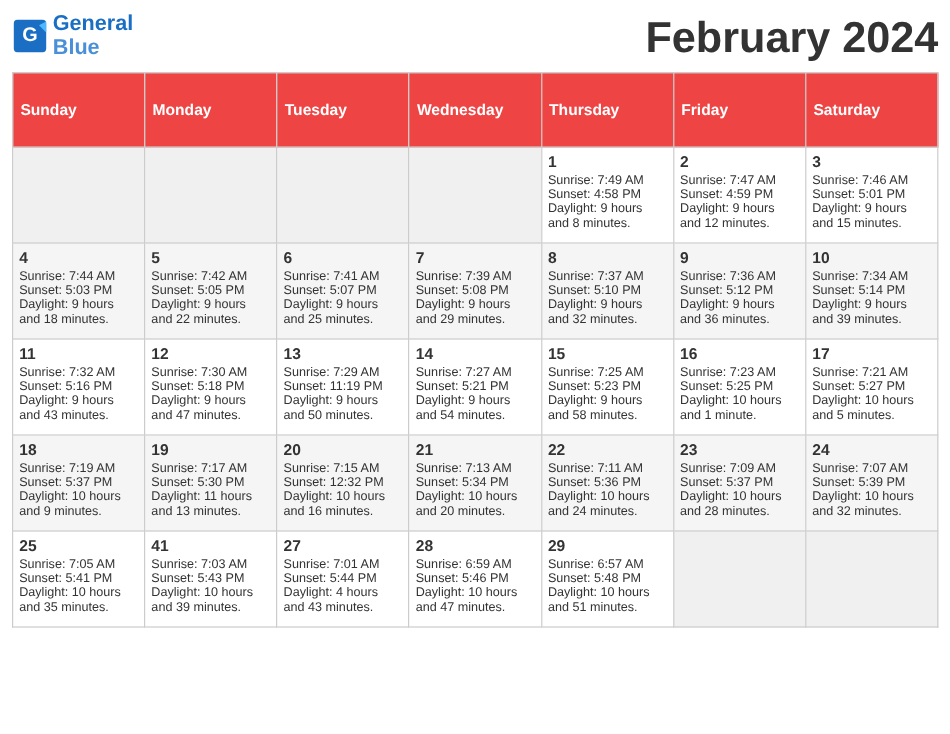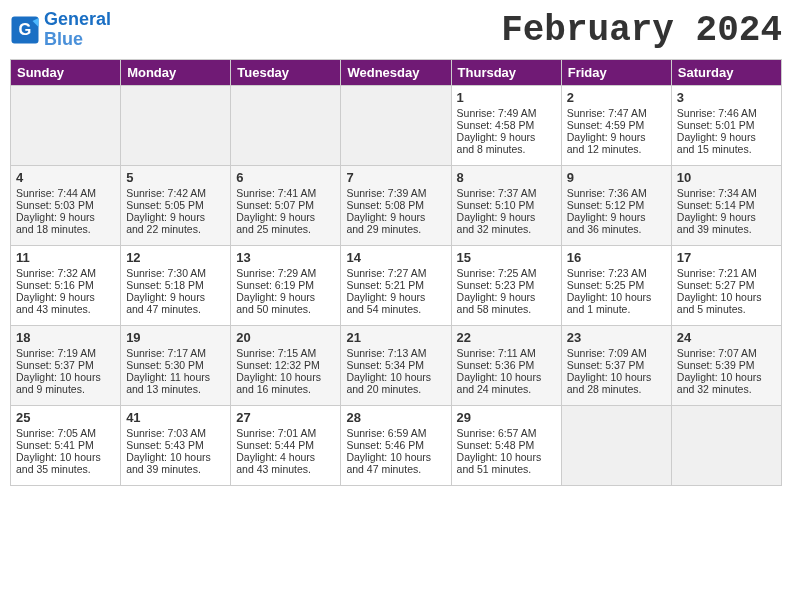--- a/index.html
+++ b/index.html
@@ -30,41 +30,40 @@
     .logo-text span {
       color: #1a6fc4;
       margin-top: 47px;
     }
     .logo-icon {
       width: 30px;
       height: 30px;
     }
     .title-block {
       text-align: left;
-      font-family: Liberation Mono, monospace;
     }
     .calendar-title {
       font-size: 36px;
       font-weight: bold;
       color: #333;
     }
     .calendar-subtitle {
       font-size: 16px;
       color: #555;
     }
     table {
       width: 100%;
       border-collapse: collapse;
       table-layout: fixed;
     }
     thead tr th {
-      background-color: #701a75;
+      background-color: #ef4444;
       color: #fff;
       text-align: left;
-      padding: 5px 6px;
+      padding: 23px 6px;
       font-size: 13px;
       font-weight: bold;
       border: 1px solid #ccc;
     }
     tbody tr td {
       border: 1px solid #ccc;
       vertical-align: top;
       padding: 4px 5px;
       font-size: 10.5px;
       color: #333;
@@ -176,21 +175,21 @@
         <td><span class="day-num">11</span>
 <span>Sunrise: 7:32 AM</span><br>
 <span>Sunset: 5:16 PM</span><br>
 <span>Daylight: 9 hours and 43 minutes.</span></td>
         <td><span class="day-num">12</span>
 <span>Sunrise: 7:30 AM</span><br>
 <span>Sunset: 5:18 PM</span><br>
 <span>Daylight: 9 hours and 47 minutes.</span></td>
         <td><span class="day-num">13</span>
 <span>Sunrise: 7:29 AM</span><br>
-<span>Sunset: 6:19 PM</span><br>
+<span>Sunset: 11:19 PM</span><br>
 <span>Daylight: 9 hours and 50 minutes.</span></td>
         <td><span class="day-num">14</span>
 <span>Sunrise: 7:27 AM</span><br>
 <span>Sunset: 5:21 PM</span><br>
 <span>Daylight: 9 hours and 54 minutes.</span></td>
         <td><span class="day-num">15</span>
 <span>Sunrise: 7:25 AM</span><br>
 <span>Sunset: 5:23 PM</span><br>
 <span>Daylight: 9 hours and 58 minutes.</span></td>
         <td><span class="day-num">16</span>

